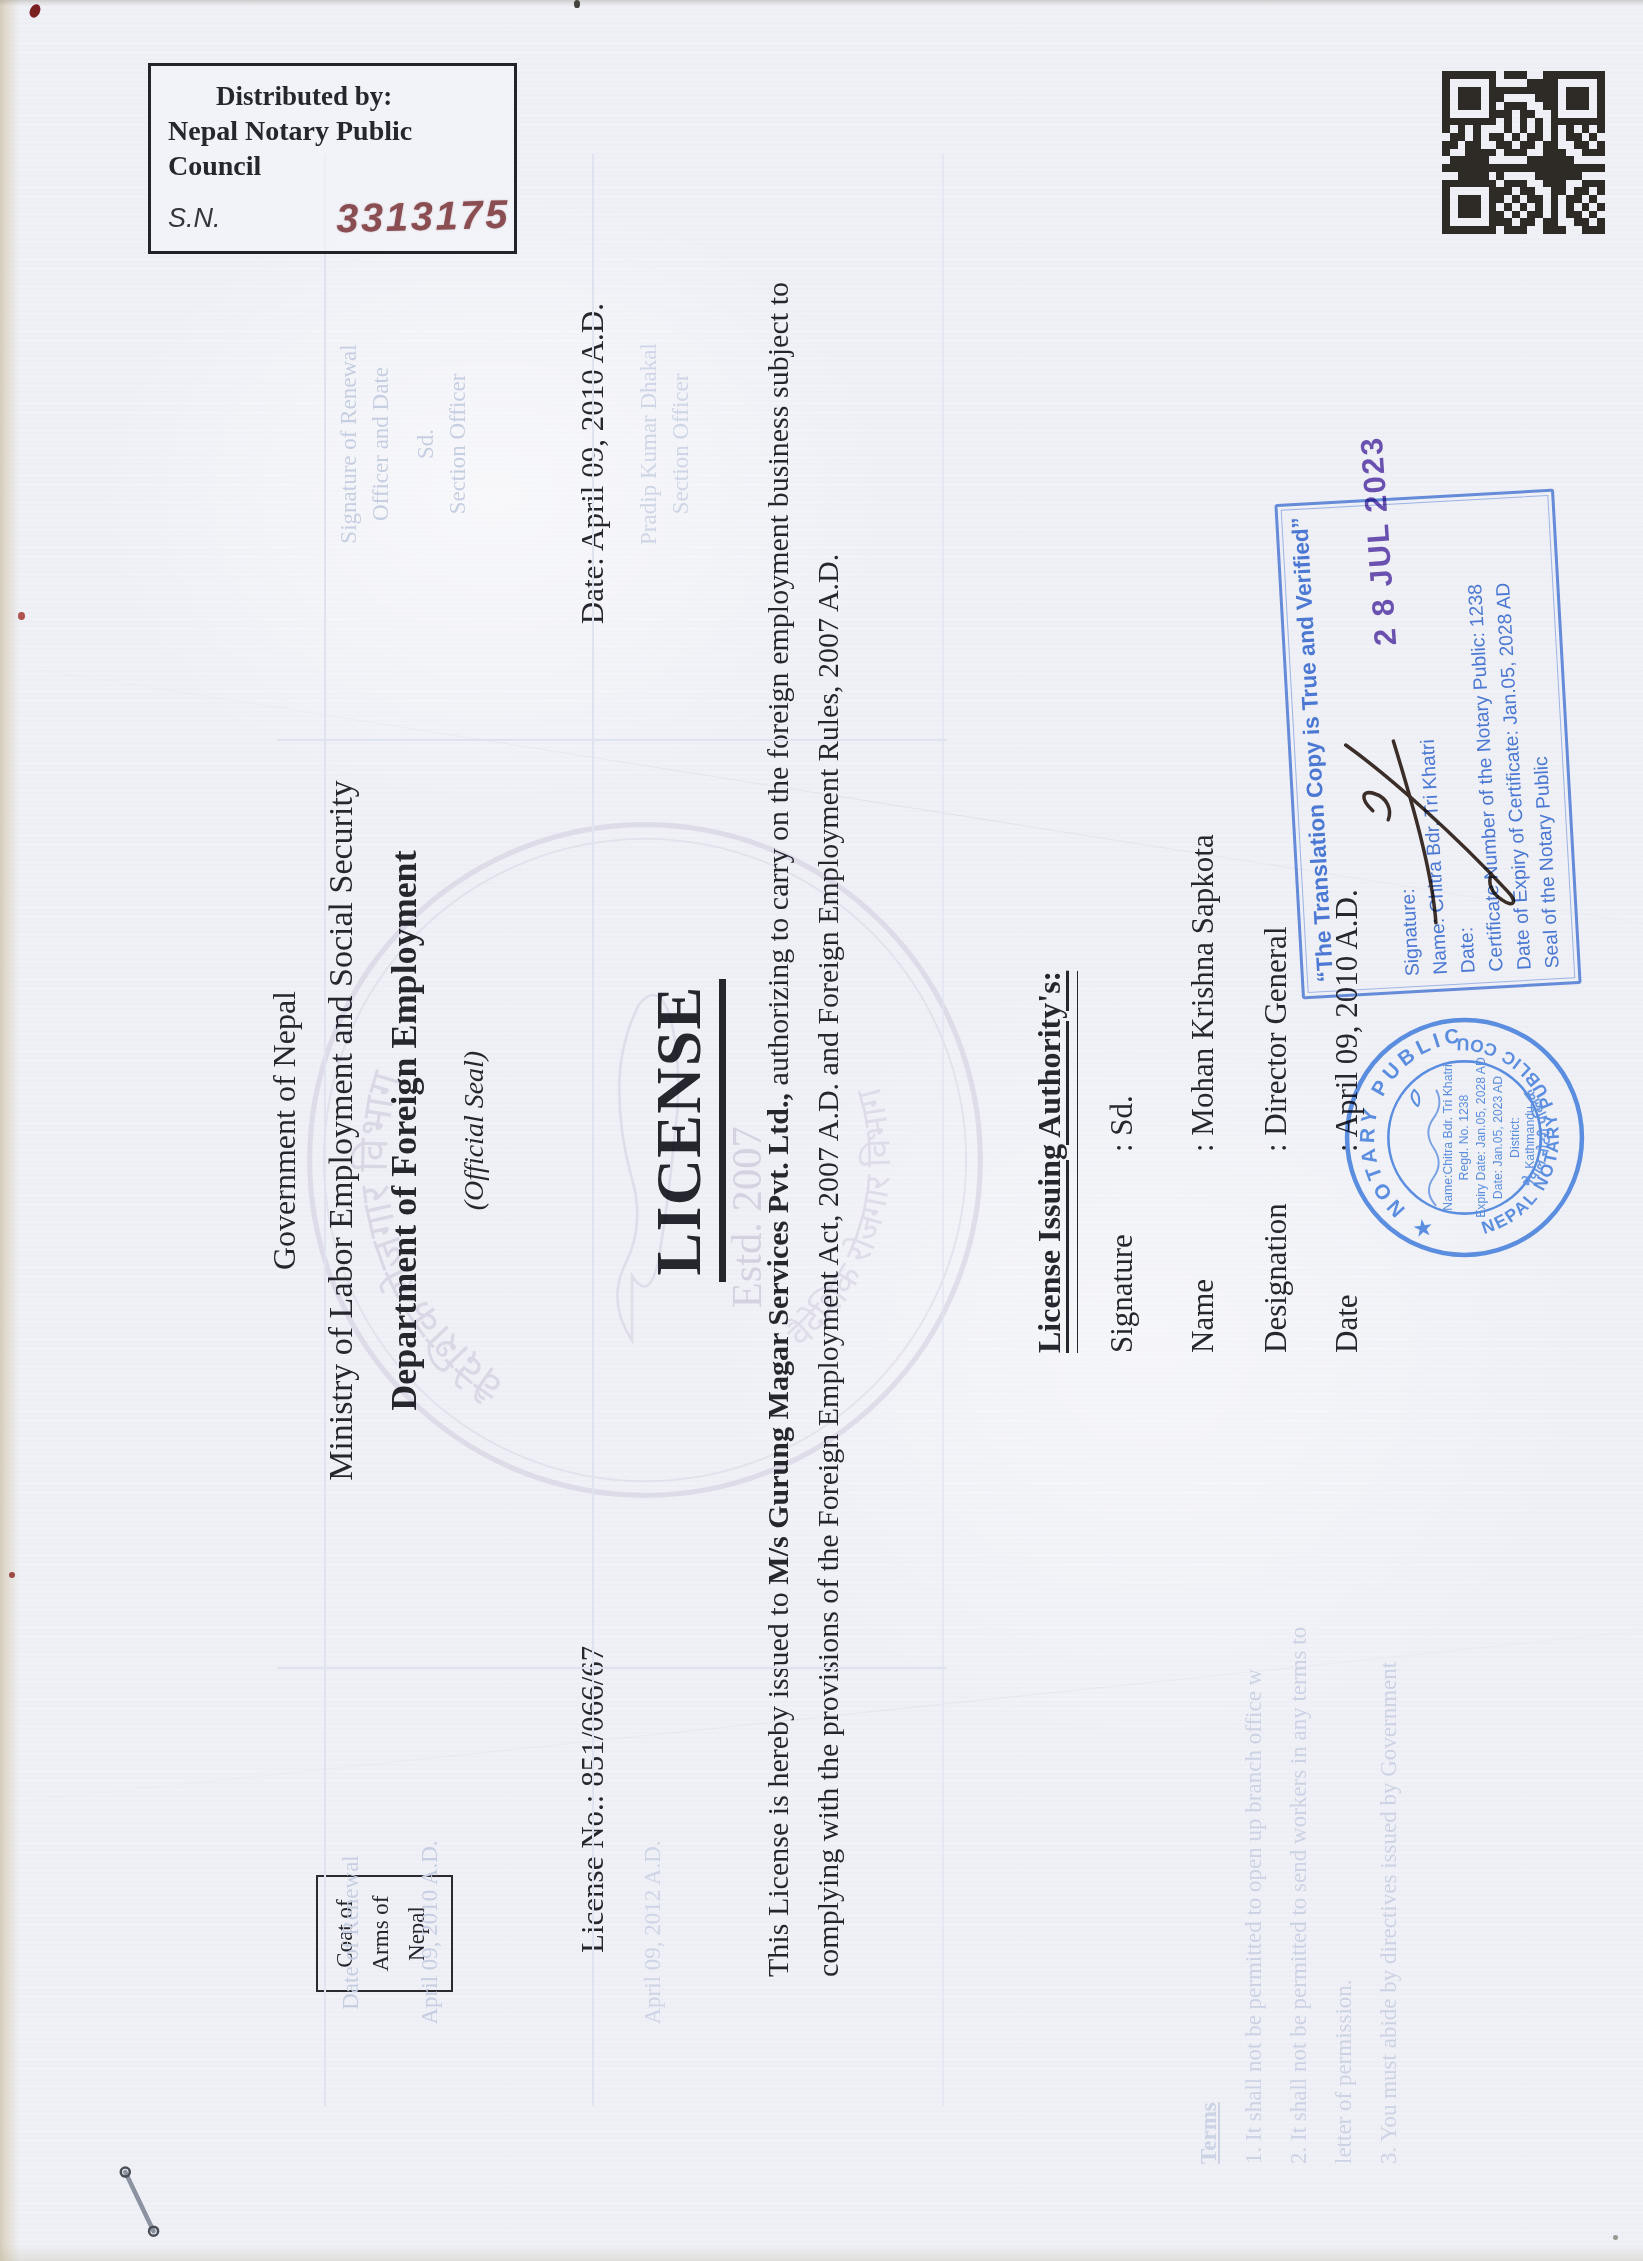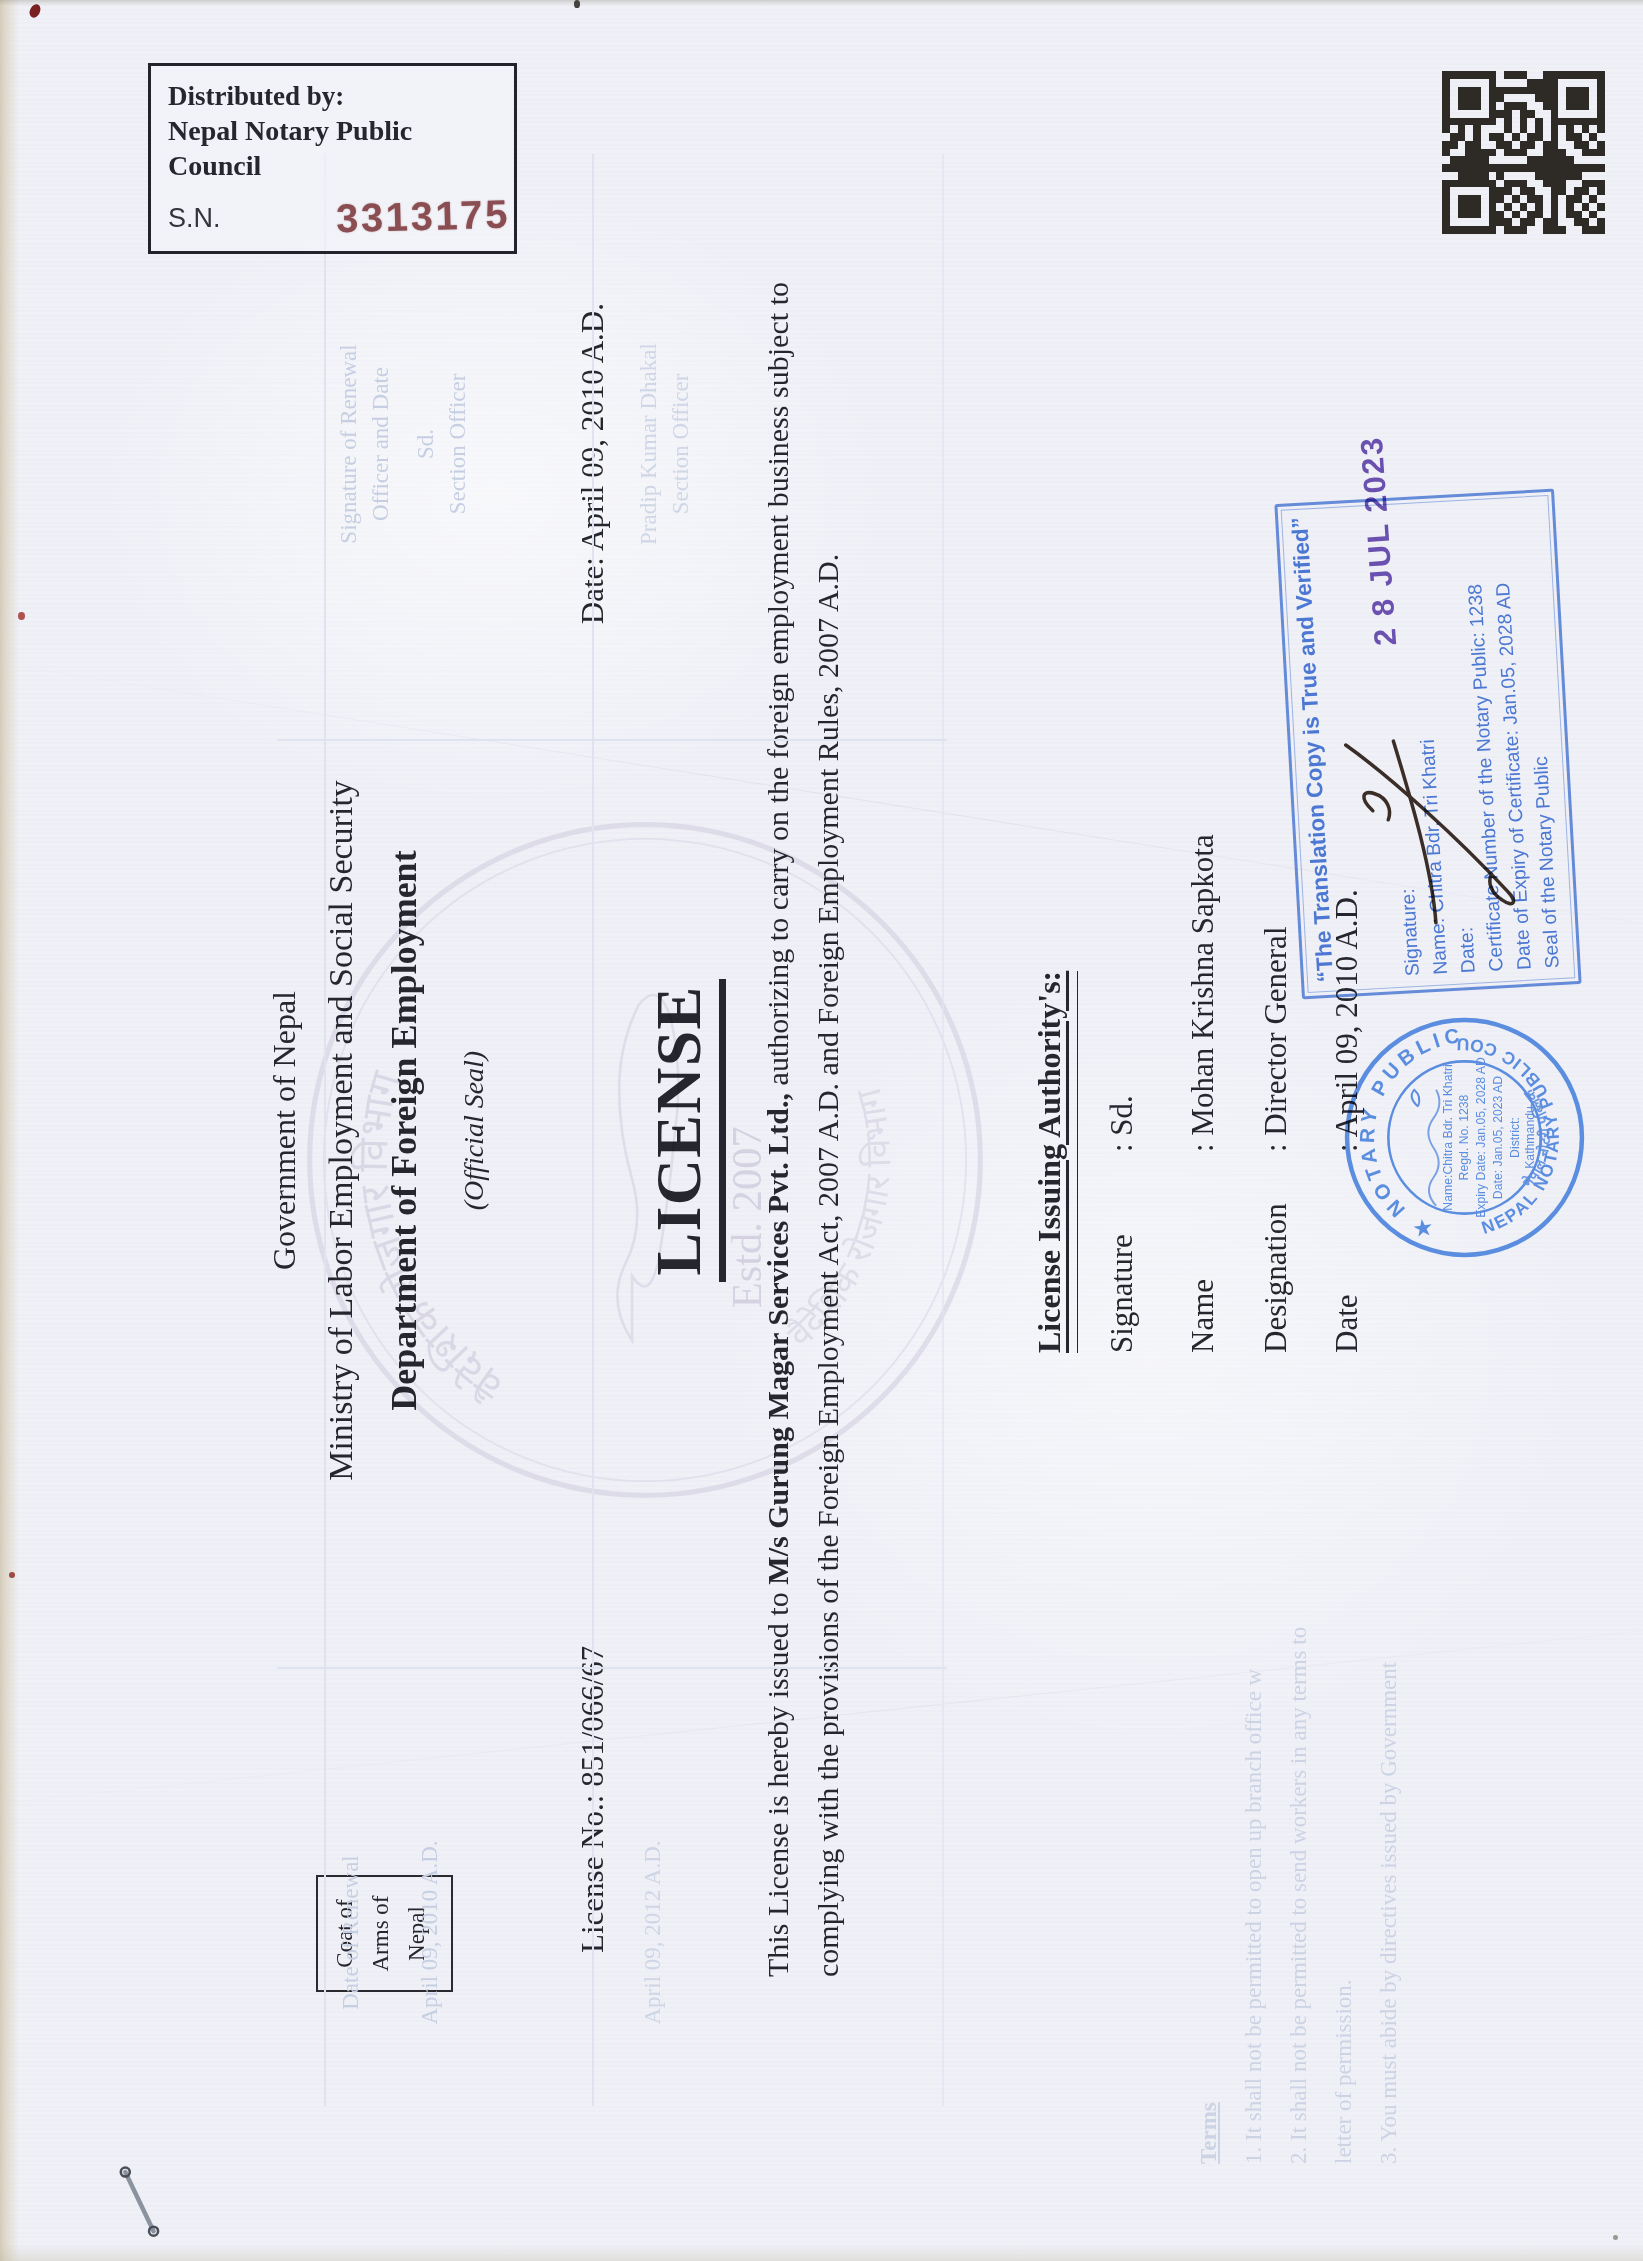--- a/index.html
+++ b/index.html
@@ -15,23 +15,23 @@
   .edge-top{position:absolute;left:0;top:0;width:100%;height:6.4px;z-index:6;
     background:linear-gradient(180deg,rgba(150,145,130,.35),transparent);}
   .edge-bottom{position:absolute;left:0;bottom:0;width:100%;height:17px;z-index:6;
     background:linear-gradient(0deg,rgba(190,184,160,.30),transparent);}
   .crease{position:absolute;z-index:2;pointer-events:none;}
   .speck{position:absolute;border-radius:50%;z-index:7;}
 
   
   .dist-box{position:absolute;left:148px;top:63px;width:369px;height:191px;z-index:5;
     border:3.2px solid #23242b;box-sizing:border-box;padding:13px 17px;background:rgba(244,245,250,.6);}
-  .dist-l1{font-weight:bold;font-size:27px;line-height:34px;}
+  .dist-l1{font-weight:bold;font-size:27px;line-height:34px;margin-left:48px;}
   .dist-l2{font-weight:bold;font-size:28px;line-height:35px;}
-  .sn-row{position:absolute;left:17px;bottom:17px;width:329px;}
+  .sn-row{position:absolute;left:17px;bottom:17px;width:329px;font-style:italic;}
   .sn-label{font-family:"Liberation Sans",sans-serif;font-size:27px;color:#33343c;}
   .sn-number{position:absolute;left:168px;top:-9px;font-family:"Liberation Sans",sans-serif;
     font-weight:bold;font-size:40px;letter-spacing:2.6px;color:#8a4e52;transform:rotate(-1.5deg);
     text-shadow:0 0 1.9px rgba(138,78,82,.45);}
   .qr{position:absolute;left:1442px;top:71px;width:163px;height:163px;z-index:5;}
 
   
   .sheet{position:absolute;left:0;top:0;width:2261px;height:1644px;
     transform-origin:0 0;transform:rotate(-90deg) translateX(-2261px);z-index:2;}
   .abs{position:absolute;}

